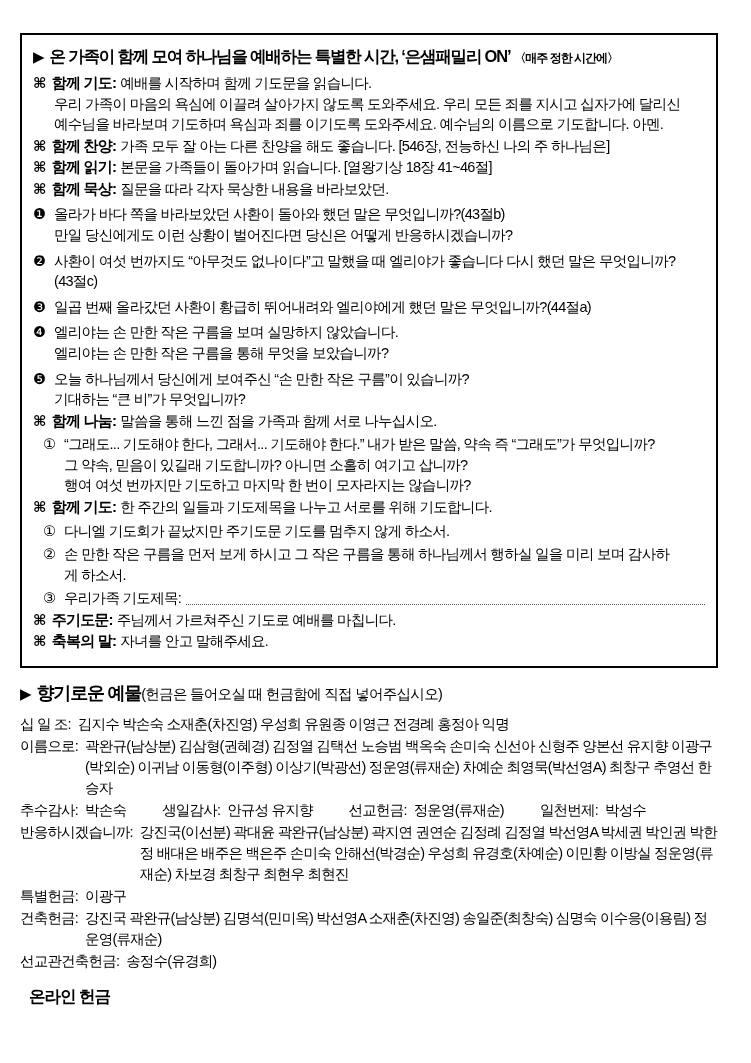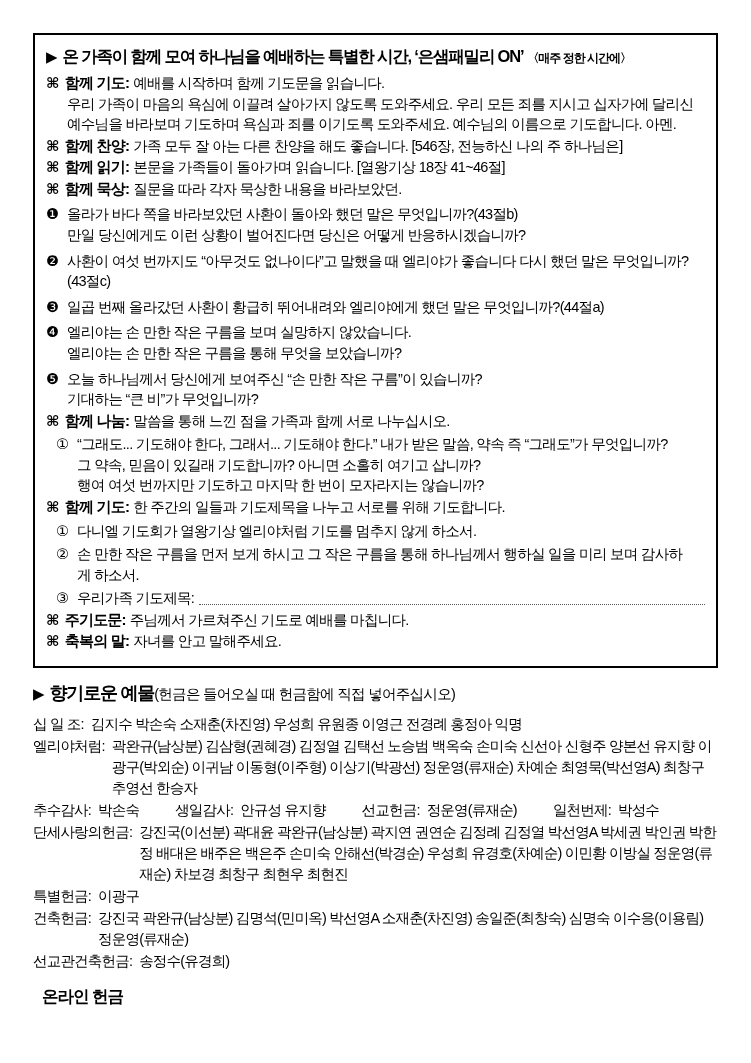--- a/index.html
+++ b/index.html
@@ -1,18 +1,18 @@
 <!DOCTYPE html>
 <html><head>
 <meta charset="utf-8">
 <style>
   html,body{margin:0;padding:0;background:#ffffff;}
   body{width:751px;height:1063px;overflow:hidden;
        font-family:"Liberation Sans","DejaVu Sans",sans-serif;color:#000;}
-  .page{box-sizing:border-box;width:751px;height:763px;padding:33px 33px 0 33px;}
+  .page{box-sizing:border-box;width:751px;height:763px;padding:33px 33px 0 20px;}
 
   
   .worship-box{border:2px solid #000;padding:8px 11px 14px 11px;box-sizing:border-box;}
   .box-title{white-space:nowrap;margin:3px 0 4px 0;}
   .box-title .arrow{font-weight:900;font-size:15px;margin-right:5px;}
   .box-title .title-main{font-weight:900;font-size:16.5px;letter-spacing:-1.2px;}
   .box-title .title-suffix{font-weight:700;font-size:12px;letter-spacing:-1px;margin-left:4px;}
 
   .w-line{font-size:14.5px;letter-spacing:-0.7px;line-height:1.42;}
   .w-step{margin-top:0;}
@@ -89,21 +89,21 @@
         <div class="w-line w-step"><span class="marker">⌘</span><span class="blabel">함께 나눔:</span><span class="txt">말씀을 통해 느낀 점을 가족과 함께 서로 나누십시오.</span></div>
         <div class="w-line w-wnum">
           <span class="marker">①</span>
           <span class="txt">“그래도... 기도해야 한다, 그래서... 기도해야 한다.” 내가 받은 말씀, 약속 즉 “그래도”가 무엇입니까?</span>
         </div>
         <div class="w-line w-sub2"><span class="txt">그 약속, 믿음이 있길래 기도합니까? 아니면 소홀히 여기고 삽니까?</span></div>
         <div class="w-line w-sub2"><span class="txt">행여 여섯 번까지만 기도하고 마지막 한 번이 모자라지는 않습니까?</span></div>
         <div class="w-line w-step"><span class="marker">⌘</span><span class="blabel">함께 기도:</span><span class="txt">한 주간의 일들과 기도제목을 나누고 서로를 위해 기도합니다.</span></div>
         <div class="w-line w-wnum">
           <span class="marker">①</span>
-          <span class="txt">다니엘 기도회가 열왕기상 엘리야처럼 기도를 멈추지 않게 하소서.</span>
+          <span class="txt">다니엘 기도회가 끝났지만 주기도문 기도를 멈추지 않게 하소서.</span>
         </div>
         <div class="w-line w-wnum">
           <span class="marker">②</span>
           <span class="txt">손 만한 작은 구름을 먼저 보게 하시고 그 작은 구름을 통해 하나님께서 행하실 일을 미리 보며 감사하</span>
         </div>
         <div class="w-line w-sub2"><span class="txt">게 하소서.</span></div>
         <div class="w-line w-dotline">
           <span class="marker">③</span>
           <span class="txt">우리가족 기도제목:</span>
           <span class="dotfill"></span>
@@ -116,31 +116,31 @@
   <div class="offering">
     <div class="sec-title">
       <span class="arrow">▶</span><span class="big">향기로운 예물</span><span class="paren">(헌금은 들어오실 때 헌금함에 직접 넣어주십시오)</span>
     </div>
     <div id="offering-rows">
         <div class="o-row">
           <span class="o-label">십 일 조:</span>
           <span class="o-text">김지수 박손숙 소재춘(차진영) 우성희 유원종 이영근 전경례 홍정아 익명</span>
         </div>
         <div class="o-row">
-          <span class="o-label">엘리야처럼:</span>
+          <span class="o-label">이름으로:</span>
           <span class="o-text">곽완규(남상분) 김삼형(권혜경) 김정열 김택선 노승범 백옥숙 손미숙 신선아 신형주 양본선 유지향 이광구(박외순) 이귀남 이동형(이주형) 이상기(박광선) 정운영(류재순) 차예순 최영묵(박선영A) 최창구 추영선 한승자</span>
         </div>
         <div class="o-multi">
           <span class="pair"><span class="o-label">추수감사:</span><span>박손숙</span></span>
           <span class="pair"><span class="o-label">생일감사:</span><span>안규성 유지향</span></span>
           <span class="pair"><span class="o-label">선교헌금:</span><span>정운영(류재순)</span></span>
           <span class="pair"><span class="o-label">일천번제:</span><span>박성수</span></span>
         </div>
         <div class="o-row">
-          <span class="o-label">단세사랑의헌금:</span>
+          <span class="o-label">반응하시겠습니까:</span>
           <span class="o-text">강진국(이선분) 곽대윤 곽완규(남상분) 곽지연 권연순 김정례 김정열 박선영A 박세권 박인권 박한정 배대은 배주은 백은주 손미숙 안해선(박경순) 우성희 유경호(차예순) 이민황 이방실 정운영(류재순) 차보경 최창구 최현우 최현진</span>
         </div>
         <div class="o-row">
           <span class="o-label">특별헌금:</span>
           <span class="o-text">이광구</span>
         </div>
         <div class="o-row">
           <span class="o-label">건축헌금:</span>
           <span class="o-text">강진국 곽완규(남상분) 김명석(민미옥) 박선영A 소재춘(차진영) 송일준(최창숙) 심명숙 이수응(이용림) 정운영(류재순)</span>
         </div>

